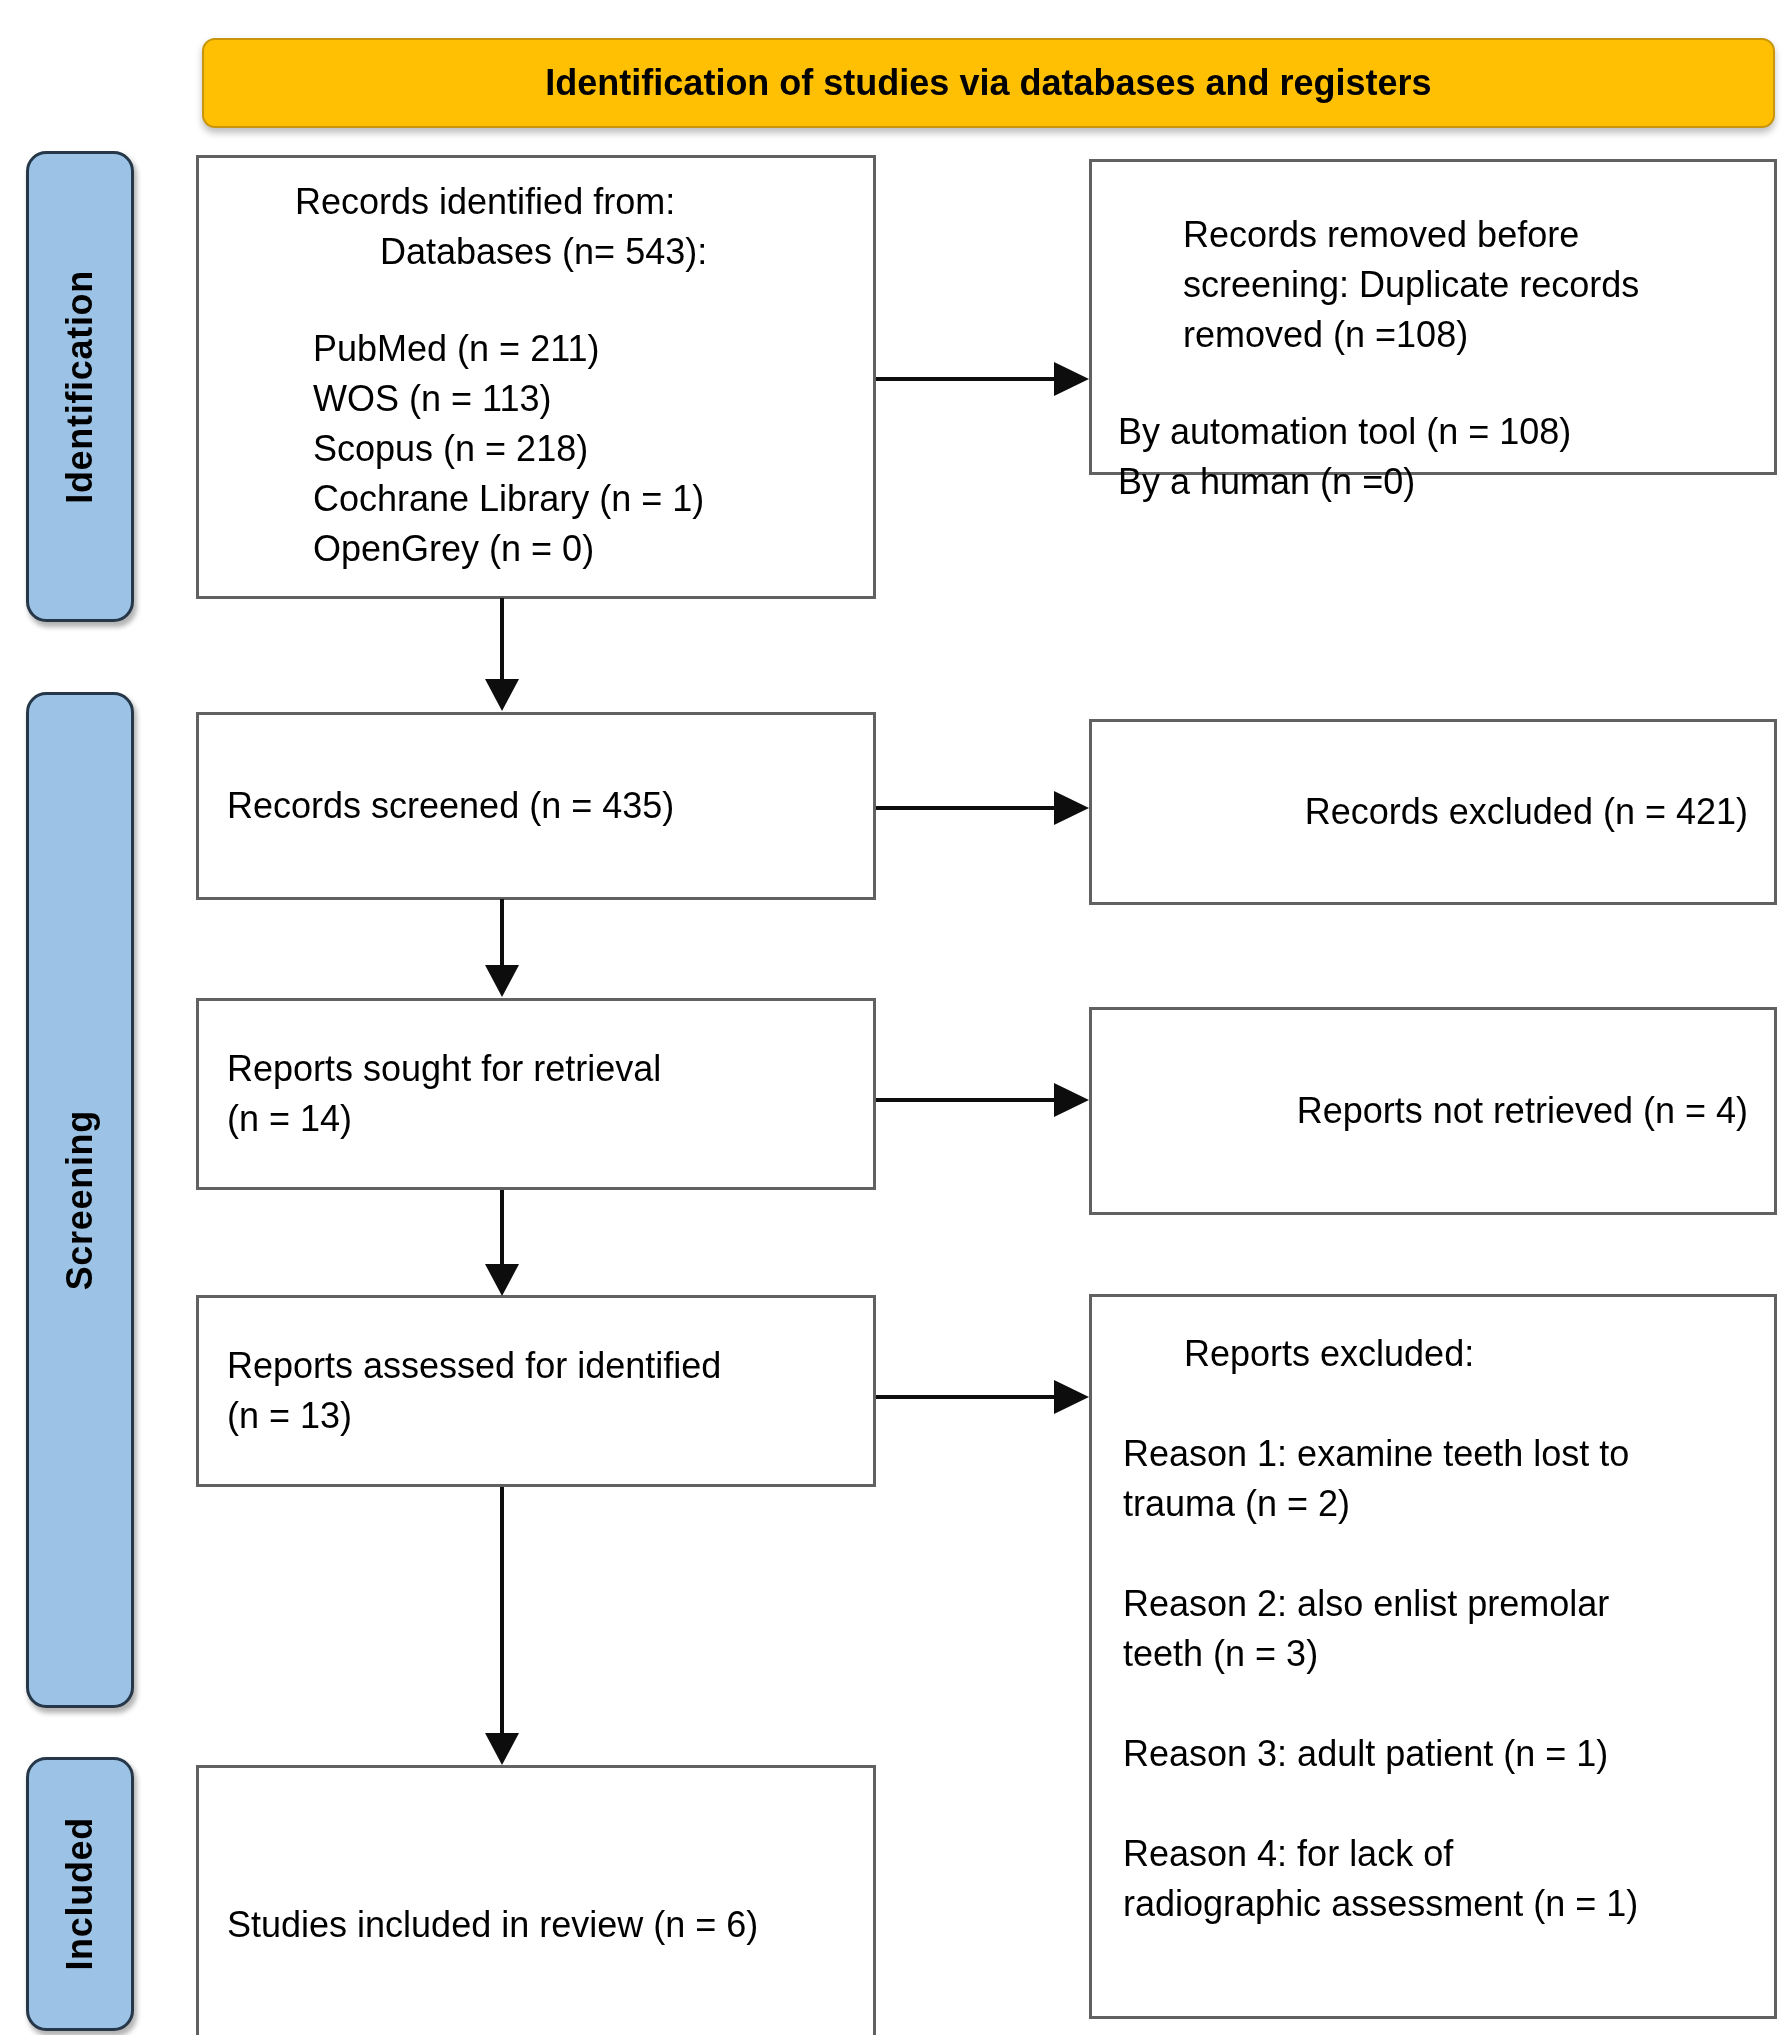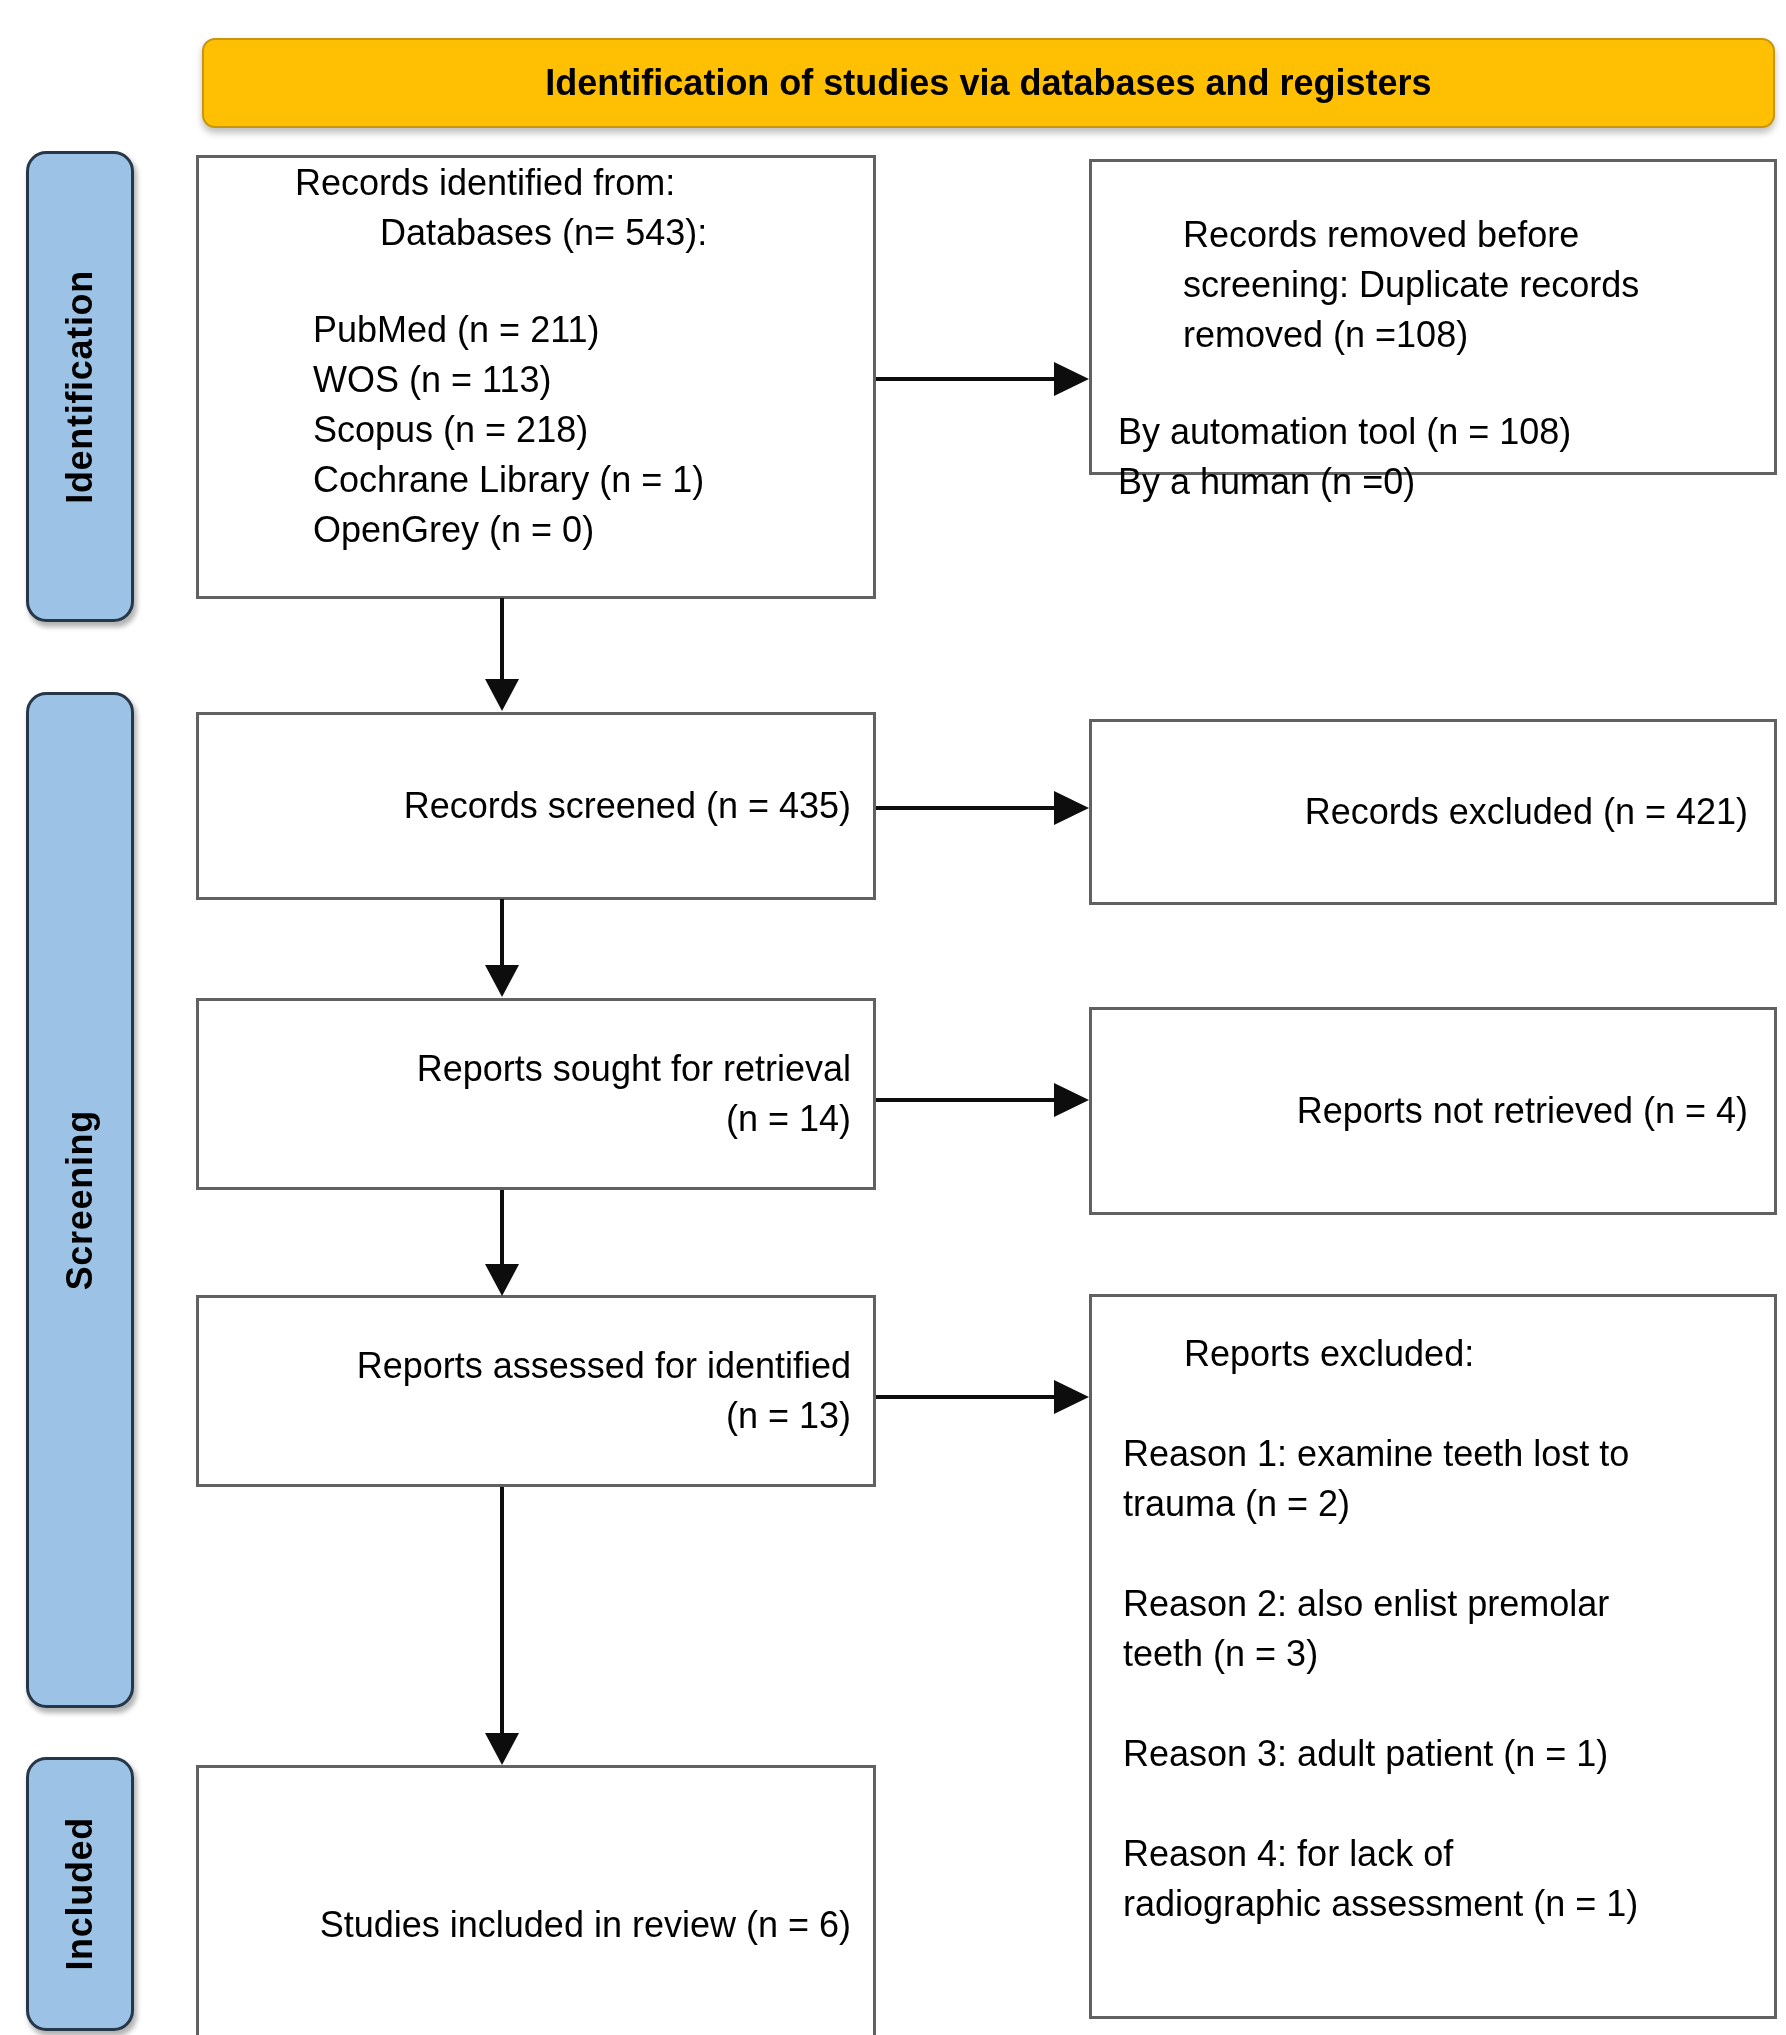--- a/index.html
+++ b/index.html
@@ -54,31 +54,31 @@
   
   .fbox{
     position:absolute;
     background:#fff;
     border:3.6px solid var(--box-border);
     box-sizing:border-box;
     font-size:36px;line-height:50px;
   }
   .col-l{left:196px;width:680px;}
   .col-r{left:1089px;width:688px;}
-  #box-identified{top:155px;height:444px;}
+  #box-identified{top:155px;height:444px;padding-top:19px;}
   #box-removed{top:159px;height:316px;padding-top:48px;}
   #box-screened{top:712px;height:188px;}
   #box-excluded{top:719px;height:186px;}
   #box-sought{top:998px;height:192px;}
   #box-not-retrieved{top:1007px;height:208px;}
   #box-assessed{top:1295px;height:192px;}
   #box-reports-excluded{top:1294px;height:725px;padding-top:32px;}
   #box-included{top:1765px;height:320px;}
   .vcenter{display:flex;flex-direction:column;justify-content:center;}
-  .pad-l{padding-left:28px;padding-right:22px;align-items:flex-end;}
+  .pad-l{padding-left:28px;padding-right:22px;}
   .pad-r{padding-left:32px;padding-right:26px;text-align:right;}
   .line{height:50px;white-space:nowrap;}
   
   .ind-title{margin-left:96px;}
   .ind-sub{margin-left:181px;}
   .ind-list{margin-left:114px;}
   .gap-top{margin-top:47px;}
   
   .para1{margin-left:91px;margin-right:58px;}
   .para2{margin-left:26px;margin-top:47px;}

